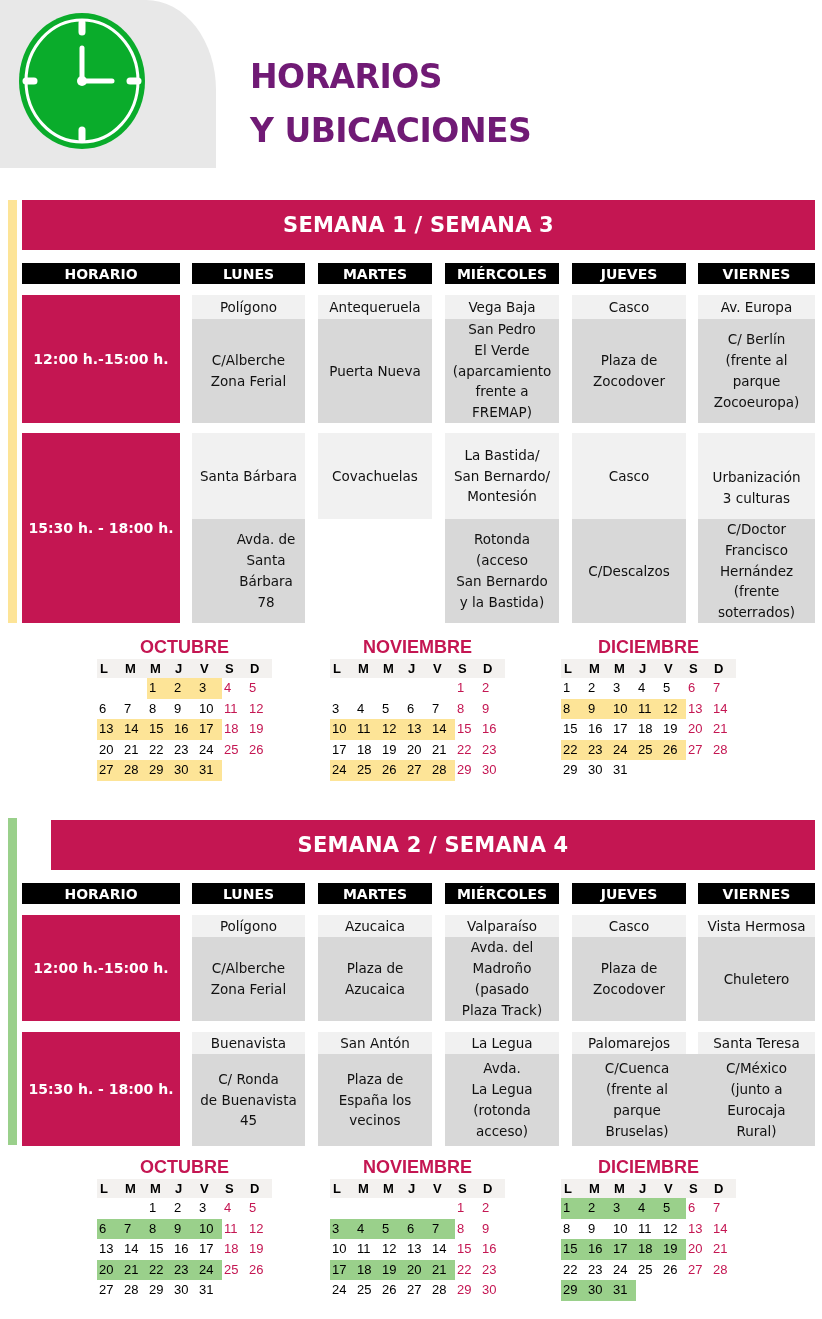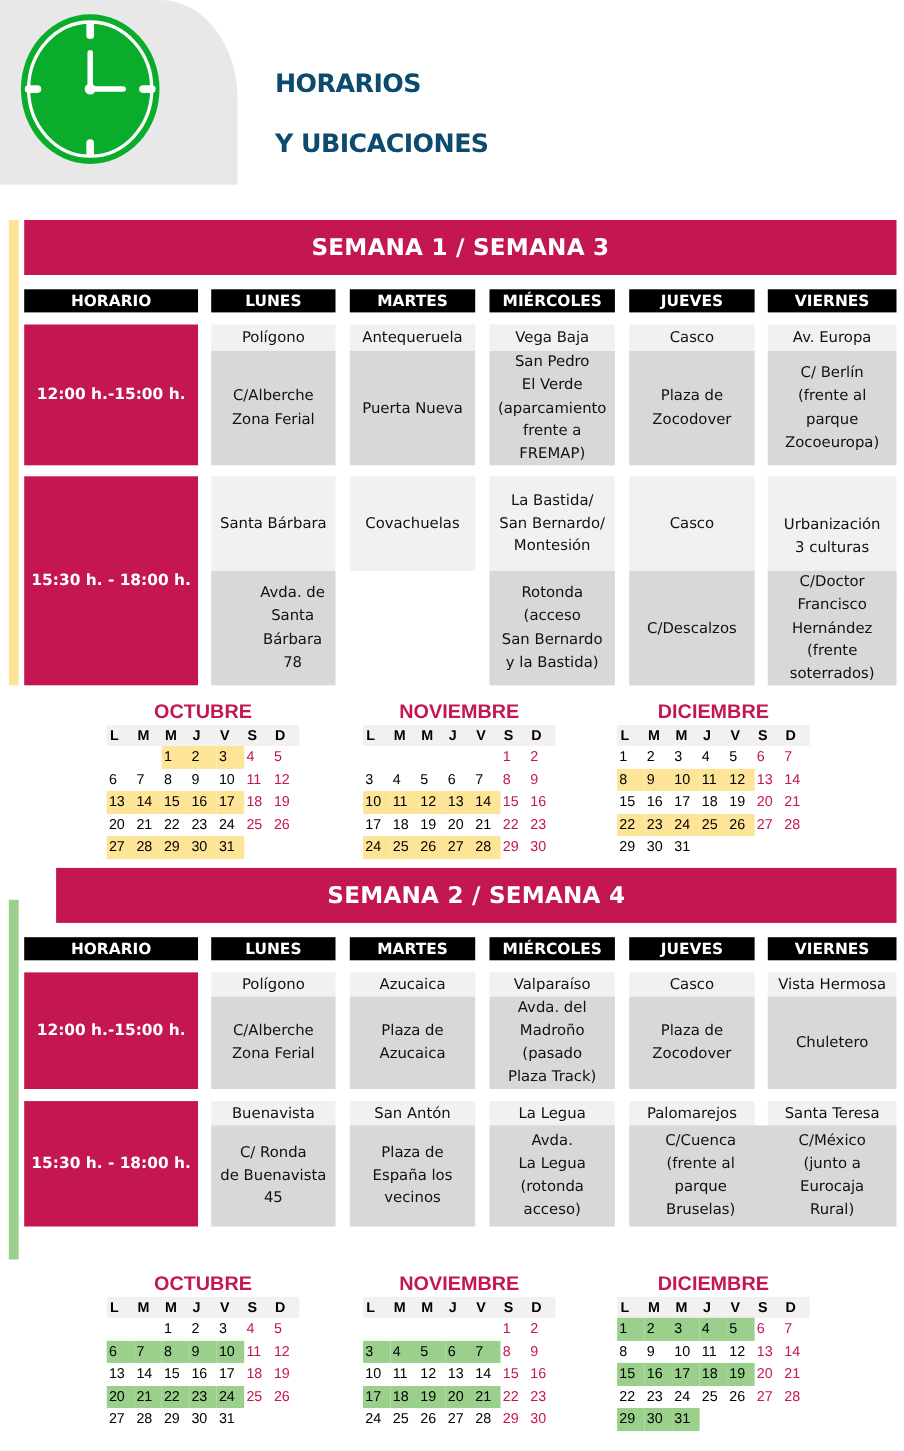--- a/index.html
+++ b/index.html
@@ -1,21 +1,21 @@
 <!DOCTYPE html>
 <html><head>
 <meta charset="utf-8">
 <style>
   * { box-sizing: border-box; margin: 0; padding: 0; }
   html, body { width: 822px; height: 1319px; background: #ffffff; overflow: hidden; }
   body { position: relative; font-family: "DejaVu Sans", sans-serif; color: #000; }
 
   .header-bg { position: absolute; left: 0; top: 0; width: 216px; height: 168px; background: #e8e8e8; border-top-right-radius: 70px 90px; }
   .clock { position: absolute; left: 18px; top: 12px; width: 128px; height: 138px; }
-  .title { position: absolute; left: 250px; top: 50px; font-family: "DejaVu Sans", sans-serif; font-weight: bold; font-size: 23px; line-height: 54px; letter-spacing: -0.5px; color: #0c4a6e; }
+  .title { position: absolute; left: 250px; top: 50px; font-family: "DejaVu Sans", sans-serif; font-weight: bold; font-size: 33px; line-height: 54px; letter-spacing: -0.5px; color: #701a75; }
   .title div { display: block; }
 
   .side-bar { position: absolute; left: 8px; width: 9px; }
   .side-bar.yellow { background: #fde497; top: 200px; height: 423px; }
   .side-bar.green { background: #9ad08b; top: 818px; height: 327px; }
 
   .block { position: absolute; left: 22px; width: 793px; }
   .week-title { height: 50px; background: #c41652; color: #fff; font-weight: bold; font-size: 21px; display: flex; align-items: center; justify-content: center; letter-spacing: 0.2px; }
   .hdr { position: absolute; height: 21px; background: #000000; color: #fff; font-weight: bold; font-size: 14px; display: flex; align-items: center; justify-content: center; }
   .time-cell { position: absolute; background: #c41652; color: #fff; font-weight: bold; font-size: 14px; display: flex; align-items: center; justify-content: center; text-align: center; }
@@ -100,21 +100,21 @@
     <div class="cell light" style="left: 550px; width: 114px; top: 233px; height: 86px;">Casco</div>
     <div class="cell dark" style="left: 550px; width: 114px; top: 319px; height: 104px;">C/Descalzos</div>
     <div class="cell light" style="left: 676px; width: 117px; top: 233px; height: 110px;">Urbanización
 3 culturas</div>
     <div class="cell dark" style="left: 676px; width: 117px; top: 319px; height: 104px;">C/Doctor
 Francisco
 Hernández
 (frente
 soterrados)</div>
   </div>
-<div id="sched-1" class="block" style="top:789px;height:326px;padding-left:29px;">
+<div id="sched-1" class="block" style="top:820px;height:326px;padding-left:29px;">
     <div class="week-title">SEMANA 2 / SEMANA 4</div>
     <div class="hdr" style="left: 0px; width: 158px; top: 63px;">HORARIO</div>
     <div class="hdr" style="left: 170px; width: 113px; top: 63px;">LUNES</div>
     <div class="hdr" style="left: 296px; width: 114px; top: 63px;">MARTES</div>
     <div class="hdr" style="left: 423px; width: 114px; top: 63px;">MIÉRCOLES</div>
     <div class="hdr" style="left: 550px; width: 114px; top: 63px;">JUEVES</div>
     <div class="hdr" style="left: 676px; width: 117px; top: 63px;">VIERNES</div>
     <div class="time-cell" style="left: 0px; width: 158px; top: 95px; height: 106px;">12:00 h.-15:00 h.</div>
     <div class="cell light" style="left: 170px; width: 113px; top: 95px; height: 22px;">Polígono</div>
     <div class="cell dark" style="left: 170px; width: 113px; top: 117px; height: 84px;">C/Alberche

